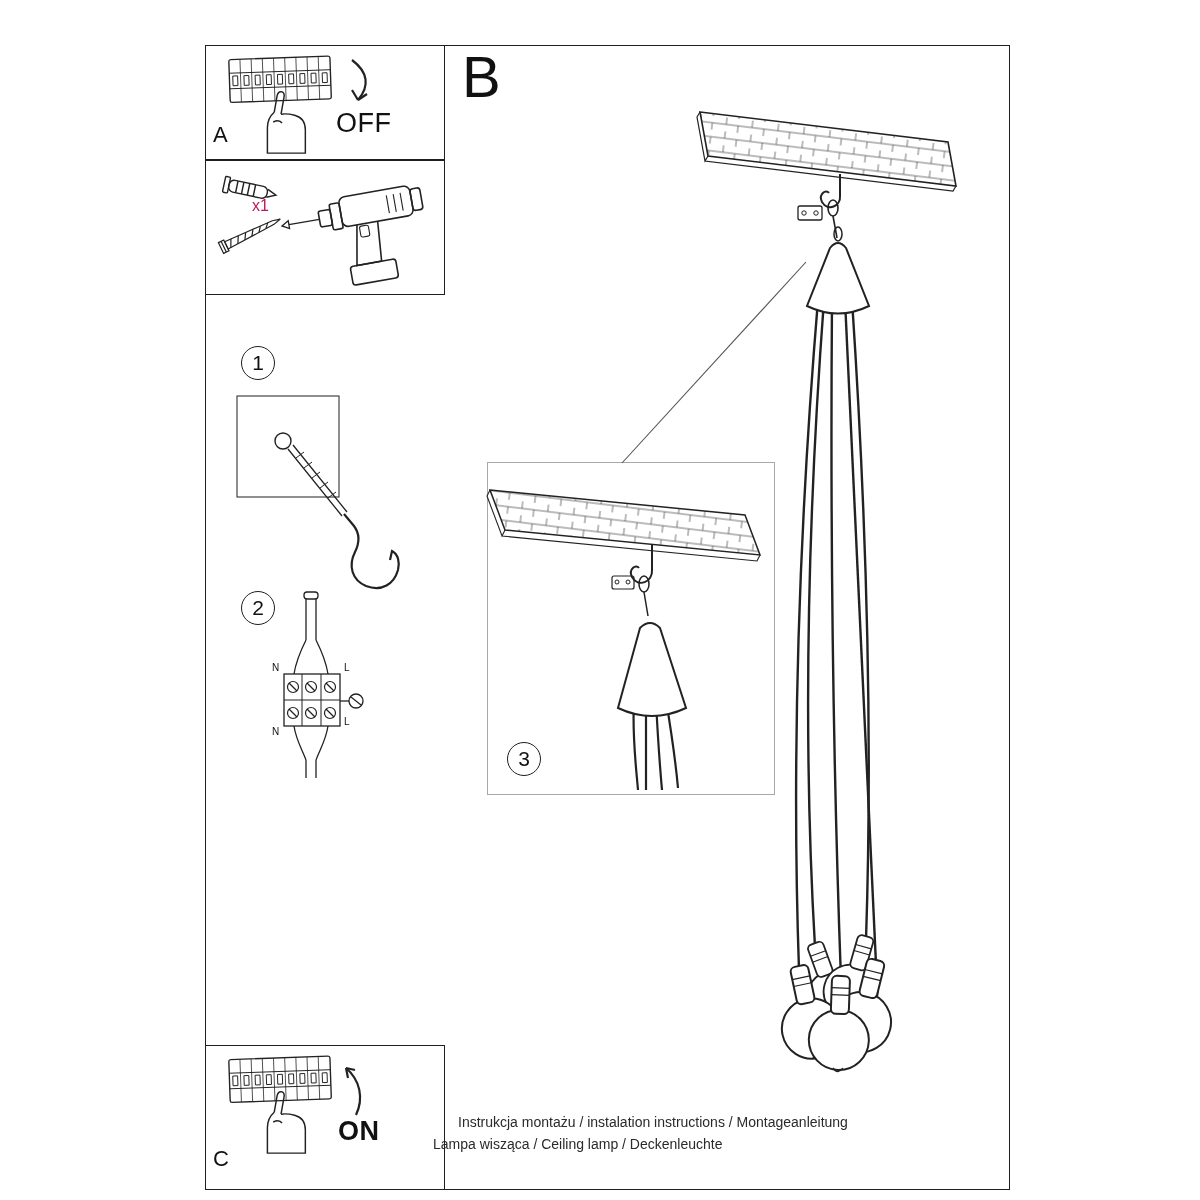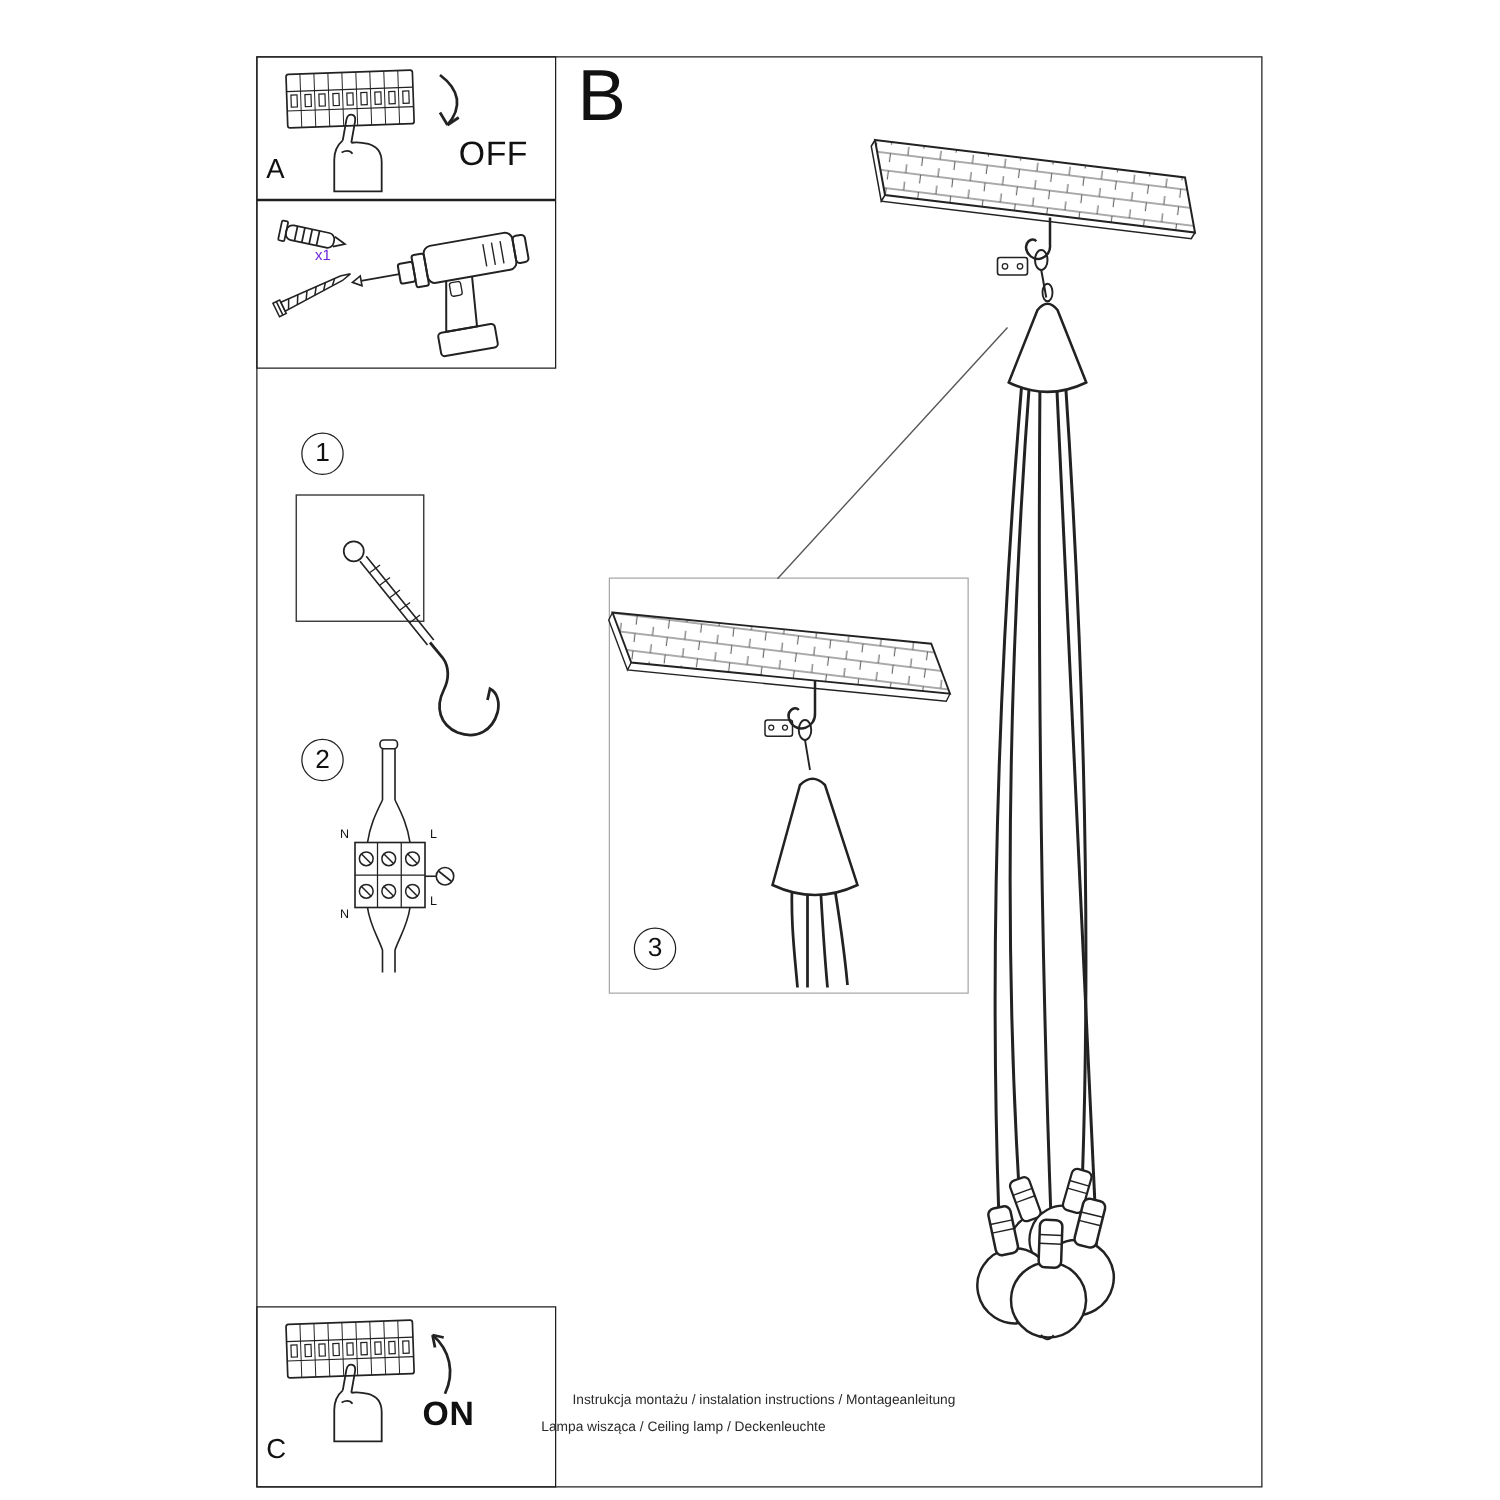--- a/index.html
+++ b/index.html
@@ -3,25 +3,25 @@
 <meta charset="utf-8">
 <style>
   * { margin:0; padding:0; box-sizing:border-box; }
   html,body { width:1200px; height:1200px; background:#ffffff; }
   body { font-family:"Liberation Sans", sans-serif; color:#1a1a1a; position:relative; }
   .box { position:absolute; border:1.4px solid #1f1f1f; background:transparent; }
   .inset-box { position:absolute; border:1.2px solid #a8a8a8; background:transparent; }
   .letter { position:absolute; font-size:22px; color:#111; }
   .big-letter { position:absolute; font-size:58px; line-height:1; color:#111; }
   .switch-word { position:absolute; font-size:27px; color:#111; letter-spacing:0.5px; }
-  .qty { position:absolute; font-size:12px; color:#6d28d9; }
+  .qty { position:absolute; font-size:16px; color:#be185d; }
   .stepnum { position:absolute; width:34px; height:34px; border:1.7px solid #1f1f1f; border-radius:50%;
              display:flex; align-items:center; justify-content:center; font-size:21px; color:#111; background:#fff; }
   .wire-label { position:absolute; font-size:10px; color:#111; }
-  .footer-line { position:absolute; font-size:11px; color:#2a2a2a; white-space:nowrap; }
+  .footer-line { position:absolute; font-size:14px; color:#2a2a2a; white-space:nowrap; }
   svg.art { position:absolute; left:0; top:0; }
 </style>
 </head>
 <body>
 
 <div class="box" style="left:205px; top:45px; width:805px; height:1145px;"></div>
 <div class="box" style="left:205px; top:45px; width:240px; height:115px;"></div>
 <div class="box" style="left:205px; top:160px; width:240px; height:135px;"></div>
 <div class="box" style="left:205px; top:1045px; width:240px; height:145px;"></div>
 <div class="inset-box" style="left:487px; top:462px; width:288px; height:333px;"></div>
@@ -205,21 +205,21 @@
   <g>
     <use href="#breakerbox" x="222" y="1050" width="120" height="107"></use>
     <g fill="none" stroke="#222" stroke-width="2.2">
       <path d="M356,1115 C364,1098 360,1080 346,1068"></path>
       <path d="M346,1068 L355,1070 M346,1068 L348,1078"></path>
     </g>
   </g>
 </svg>
 
 <div class="letter" style="left:213px; top:122px;">A</div>
-<div class="switch-word" style="left:336px; top:108px;margin-left:31px;">OFF</div>
+<div class="switch-word" style="left:336px; top:108px;">OFF</div>
 
 <div class="qty" style="left:252px; top:197px;">x1</div>
 
 <div class="big-letter" style="left:462px; top:48px;">B</div>
 
 <div class="stepnum" style="left:241px; top:346px;">1</div>
 <div class="stepnum" style="left:241px; top:591px;">2</div>
 <div class="stepnum" style="left:507px; top:742px;">3</div>
 
 <div class="wire-label" style="left:272px; top:662px;">N</div>

